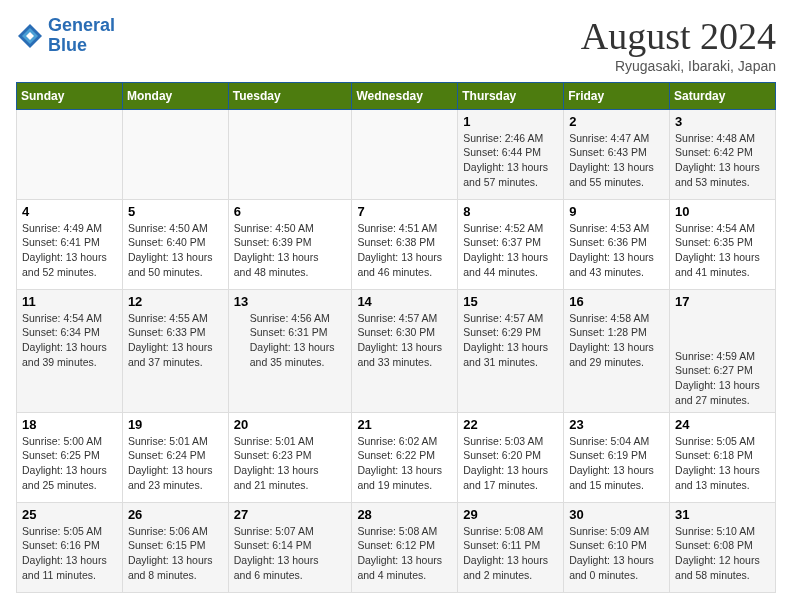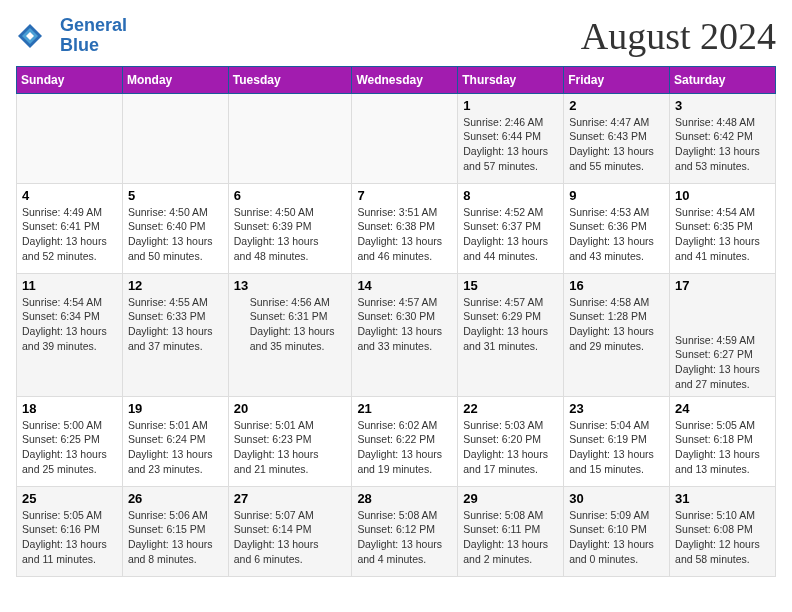--- a/index.html
+++ b/index.html
@@ -12,21 +12,21 @@
     }
     .header {
       display: flex;
       justify-content: space-between;
       align-items: flex-start;
       margin-bottom: 8px;
     }
     .logo {
       display: flex;
       align-items: center;
-      gap: 16px;
+      gap: 4px;
     }
     .logo-text {
       font-size: 18px;
       font-weight: bold;
       color: #333;
       line-height: 1.1;
     }
     .logo-text span {
       color: #2a6db5;
     }
@@ -47,21 +47,21 @@
     .subtitle {
       font-size: 14px;
       color: #555;
     }
     table {
       width: 100%;
       border-collapse: collapse;
       font-size: 11px;
     }
     thead tr {
-      background: #a21caf;
+      background: #4d7c0f;
       color: #fff;
     }
     thead th {
       padding: 6px 4px;
       text-align: left;
       font-weight: bold;
       font-size: 12px;
       border: 1px solid #1a5a9a;
     }
     tbody tr {
@@ -105,20 +105,21 @@
       <polygon points="14,6 22,14 14,22 6,14" fill="#4a9fd5"></polygon>
       <polygon points="14,10 18,14 14,18 10,14" fill="#fff"></polygon>
     </svg>
     <div class="logo-text">
       <span>General</span><br>
       <span style="color:#2a6db5;">Blue</span>
     </div>
   </div>
   <div class="title-block">
     <div class="main-title">August 2024</div>
+    <div class="subtitle">Ryugasaki, Ibaraki, Japan</div>
   </div>
 </div>
 
 <table>
   <thead>
     <tr>
     <th>Sunday</th>
         <th>Monday</th>
         <th>Tuesday</th>
         <th>Wednesday</th>
@@ -172,21 +173,21 @@
         </td>
         <td>
           <span class="day-num">6</span>
           <div class="day-info" style="white-space: pre-line;">Sunrise: 4:50 AM
 Sunset: 6:39 PM
 Daylight: 13 hours
 and 48 minutes.</div>
         </td>
         <td>
           <span class="day-num">7</span>
-          <div class="day-info" style="white-space: pre-line;">Sunrise: 3:51 AM
+          <div class="day-info" style="white-space: pre-line;">Sunrise: 4:51 AM
 Sunset: 6:38 PM
 Daylight: 13 hours
 and 46 minutes.</div>
         </td>
         <td>
           <span class="day-num">8</span>
           <div class="day-info" style="white-space: pre-line;">Sunrise: 4:52 AM
 Sunset: 6:37 PM
 Daylight: 13 hours
 and 44 minutes.</div>

